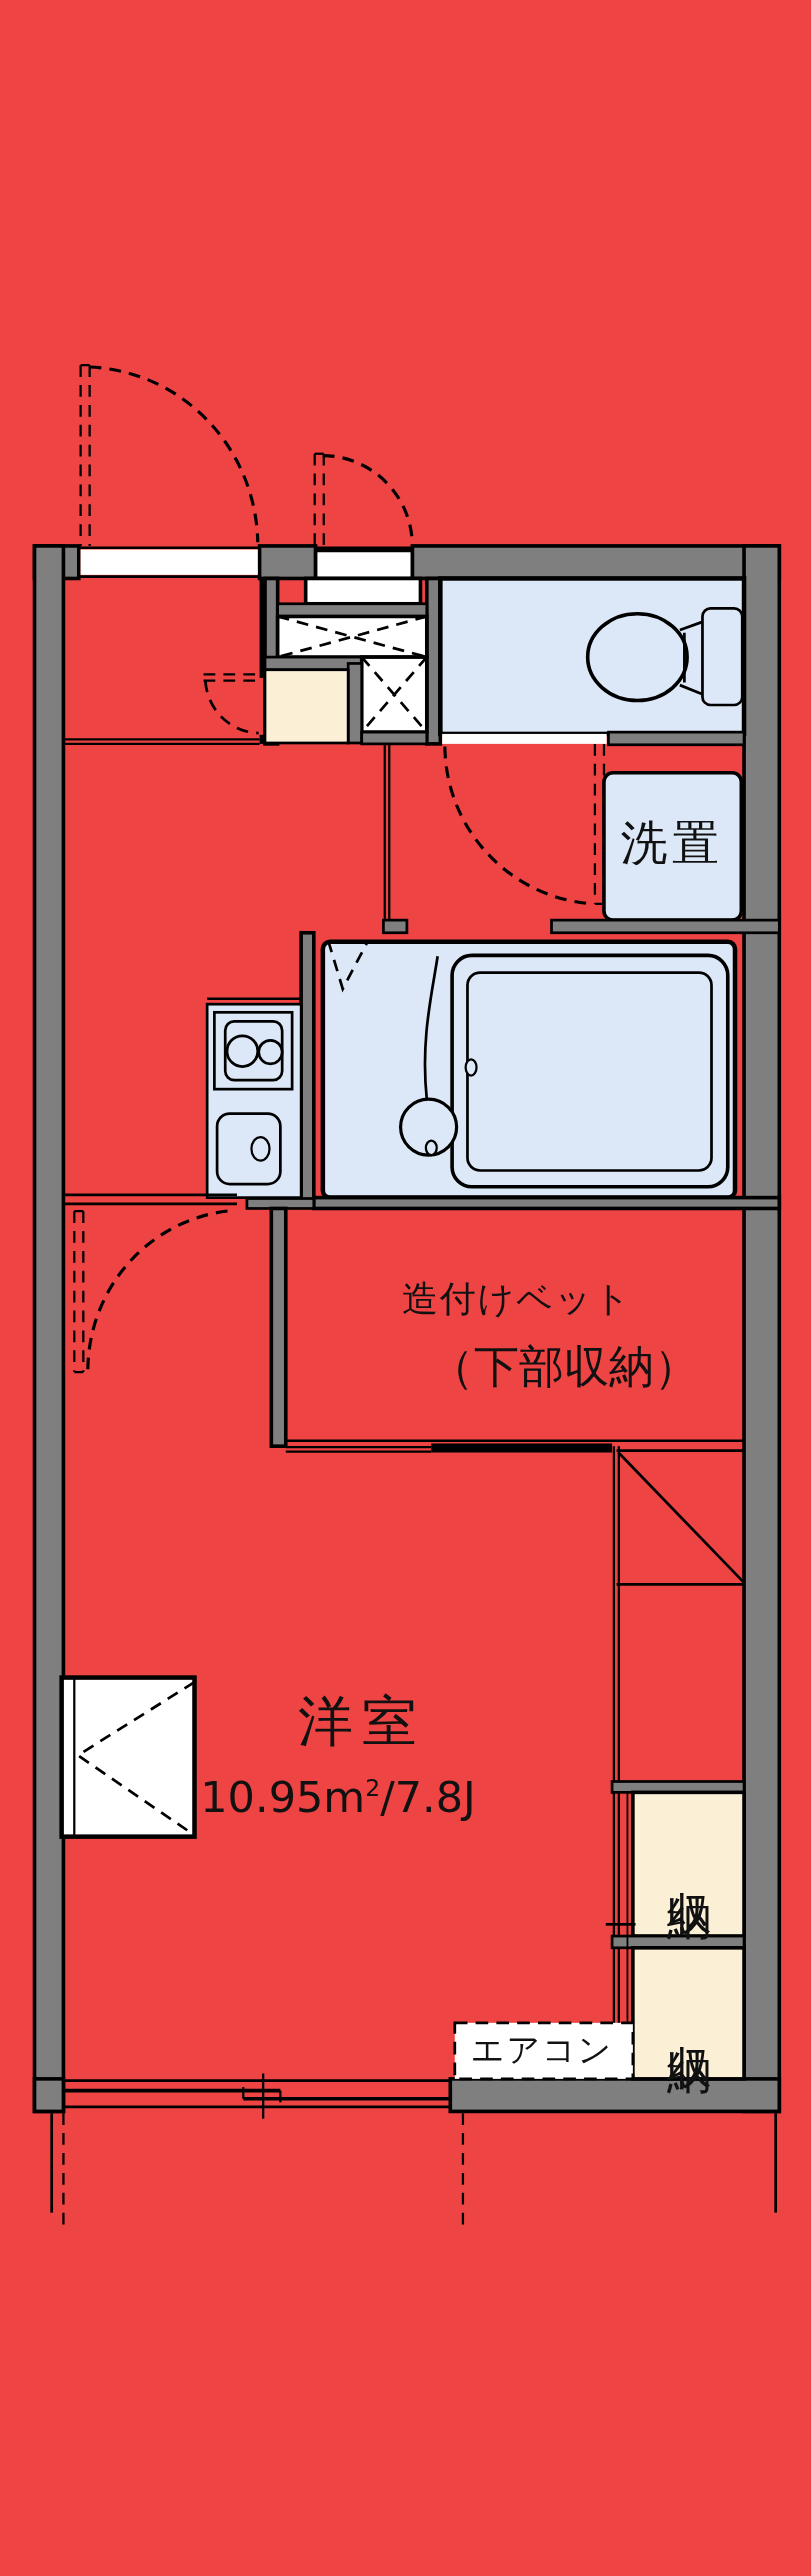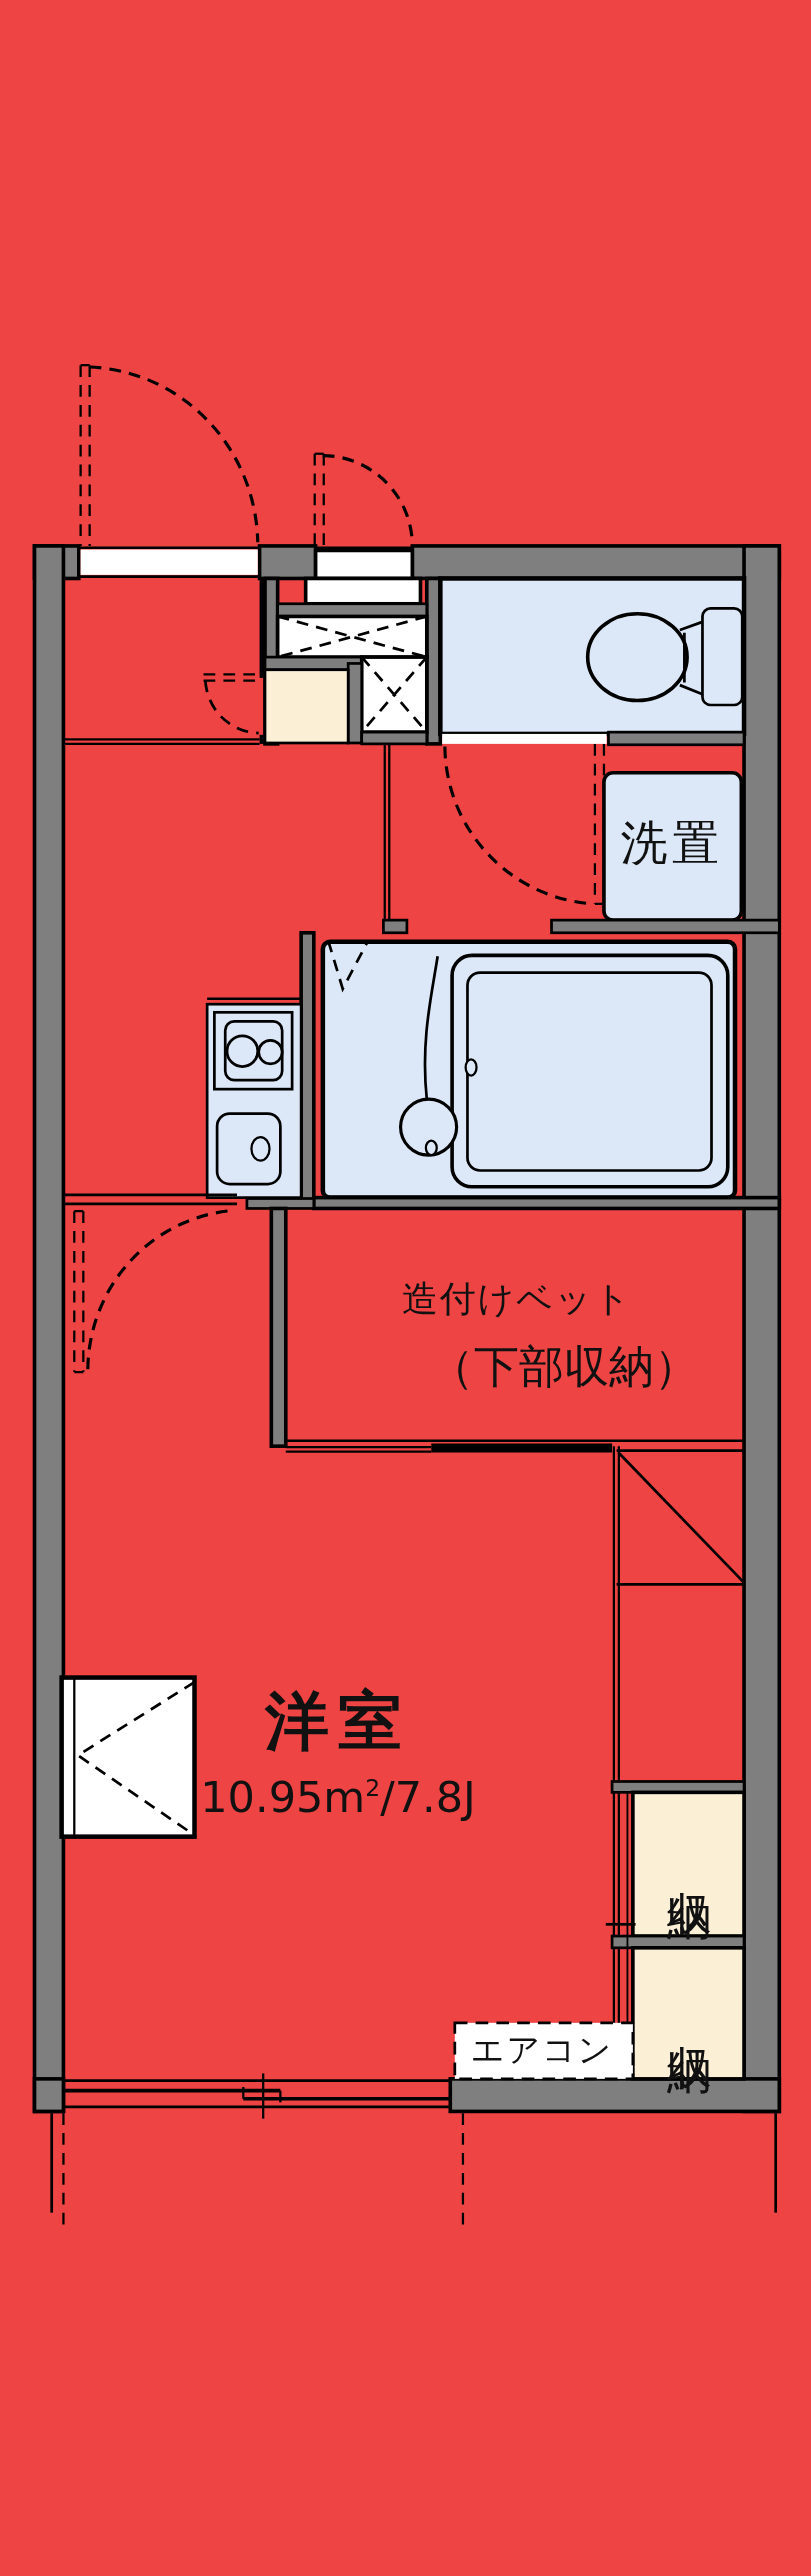--- a/index.html
+++ b/index.html
@@ -15,21 +15,21 @@
     position:absolute;
     transform:translate(-50%,-50%);
     color:#111;
     white-space:nowrap;
     text-align:center;
     line-height:1.08;
   }
   .lbl-washer{font-size:47px;letter-spacing:4.5px;}
   .lbl-bed1{font-size:36px;letter-spacing:1.8px;}
   .lbl-bed2{font-size:45px;}
-  .lbl-room{font-size:64px;letter-spacing:9px;font-weight:700;}
+  .lbl-room{font-size:55px;letter-spacing:9px;font-weight:400;margin-left:24px;}
   .lbl-area{font-size:43px;}
   .lbl-area sup{font-size:23.5px;vertical-align:super;line-height:0;}
   .lbl-storage{
     font-size:45px;
     writing-mode:vertical-rl;
     text-orientation:upright;
     letter-spacing:5.4px;
   }
   .lbl-aircon{font-size:33px;letter-spacing:1.8px;}
 

